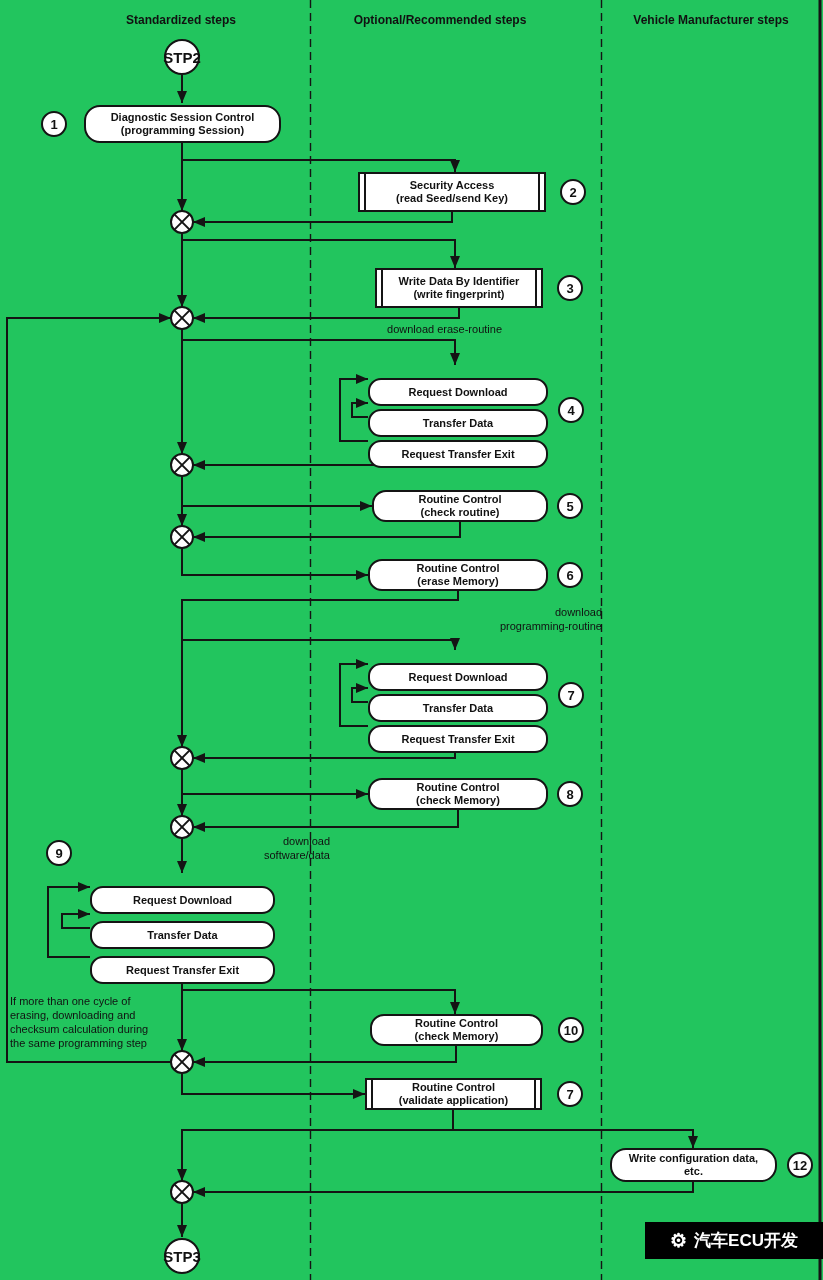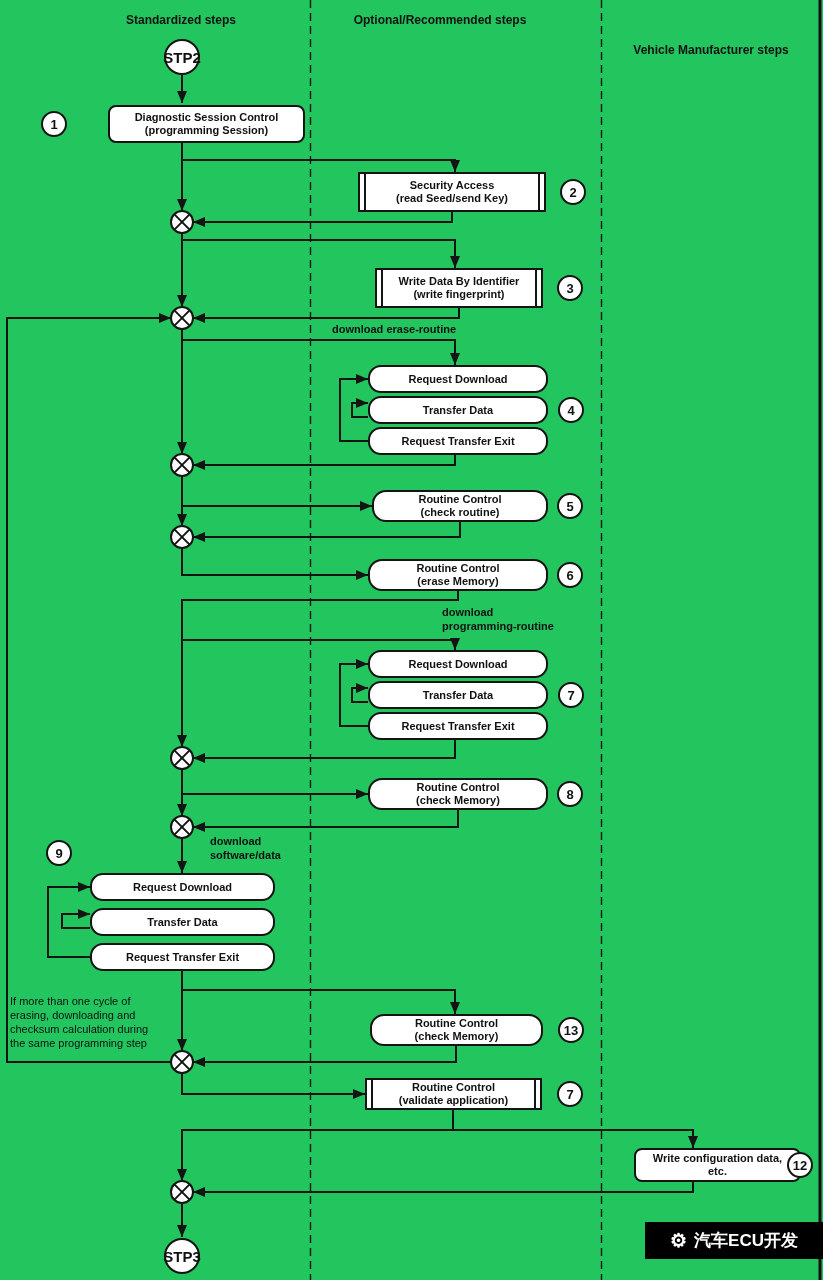--- a/index.html
+++ b/index.html
@@ -3,34 +3,34 @@
 <meta charset="utf-8">
 <style>
   html,body{margin:0;padding:0;background:#fff;}
   .page{position:relative;width:823px;height:1280px;background:#22c55e;overflow:hidden;
         font-family:"Liberation Sans",sans-serif;color:#111;}
   .layer{position:absolute;left:0;top:0;z-index:1;}
   .colhead{position:absolute;font-weight:bold;font-size:12px;text-align:center;z-index:2;}
   .box{position:absolute;background:#fff;border:2px solid #141414;display:flex;align-items:center;
        justify-content:center;text-align:center;font-weight:bold;font-size:11px;line-height:1.18;
        white-space:pre-line;box-sizing:border-box;z-index:2;}
-  .rounded{border-radius:8px;margin-left:24px;}
+  .rounded{border-radius:16px;}
   .r14{border-radius:14px;}
-  .r13{border-radius:13px;}
+  .r13{border-radius:13px;margin-top:13px;}
   .predef{border-radius:0;}
   .predef::before,.predef::after{content:"";position:absolute;top:0;bottom:0;width:2px;background:#141414;}
   .predef::before{left:4px;}
   .predef::after{right:4px;}
   .badge{position:absolute;width:26px;height:26px;border:2px solid #141414;border-radius:50%;background:#fff;
          display:flex;align-items:center;justify-content:center;font-weight:bold;font-size:13px;
          box-sizing:border-box;z-index:2;}
   .terminal{position:absolute;width:36px;height:36px;border:2px solid #141414;border-radius:50%;background:#fff;
             display:flex;align-items:center;justify-content:center;font-weight:bold;font-size:15px;
             box-sizing:border-box;z-index:2;}
-  .flabel{position:absolute;font-weight:bold;font-size:11px;text-align:left;line-height:1.27;
+  .flabel{position:absolute;font-weight:normal;font-size:11px;text-align:right;line-height:1.27;
           white-space:pre-line;z-index:2;}
   .note{position:absolute;font-weight:normal;font-size:11px;line-height:1.27;white-space:pre-line;
         text-align:left;z-index:2;}
   .watermark{position:absolute;left:645px;top:1222px;width:178px;height:37px;background:#000;color:#fff;
              display:flex;align-items:center;justify-content:center;gap:7px;font-weight:bold;
              font-size:17px;z-index:3;}
   .wm-icon{font-size:19px;line-height:1;}
 </style>
 </head>
 <body>
@@ -101,21 +101,21 @@
       <use href="#xor" x="182" y="537"></use>
       <use href="#xor" x="182" y="758"></use>
       <use href="#xor" x="182" y="827"></use>
       <use href="#xor" x="182" y="1062"></use>
       <use href="#xor" x="182" y="1192"></use>
     </g>
   </svg>
 
   <div class="colhead" style="left:81px;top:13px;width:200px;">Standardized steps</div>
   <div class="colhead" style="left:340px;top:13px;width:200px;text-align:center;">Optional/Recommended steps</div>
-  <div class="colhead" style="left:611px;top:13px;width:200px;margin-top:30px;">Vehicle Manufacturer steps</div>
+  <div class="colhead" style="left:611px;top:13px;width:200px;">Vehicle Manufacturer steps</div>
 
   <div class="terminal" style="left:164px;top:39px;">STP2</div>
   <div class="terminal" style="left:164px;top:1238px;">STP3</div>
 
   <div class="box rounded" style="left:84px;top:105px;width:197px;height:38px;">Diagnostic Session Control
 (programming Session)</div>
   <div class="box predef" style="left:358px;top:172px;width:188px;height:40px;">Security Access
 (read Seed/send Key)</div>
   <div class="box predef" style="left:375px;top:268px;width:168px;height:40px;">Write Data By Identifier
 (write fingerprint)</div>
@@ -149,21 +149,21 @@
 
   <div class="badge" style="left:41px;top:111px;">1</div>
   <div class="badge" style="left:560px;top:179px;">2</div>
   <div class="badge" style="left:557px;top:275px;">3</div>
   <div class="badge" style="left:558px;top:397px;">4</div>
   <div class="badge" style="left:557px;top:493px;">5</div>
   <div class="badge" style="left:557px;top:562px;">6</div>
   <div class="badge" style="left:558px;top:682px;">7</div>
   <div class="badge" style="left:557px;top:781px;">8</div>
   <div class="badge" style="left:46px;top:840px;">9</div>
-  <div class="badge" style="left:558px;top:1017px;">13</div>
+  <div class="badge" style="left:558px;top:1017px;">10</div>
   <div class="badge" style="left:557px;top:1081px;">7</div>
   <div class="badge" style="left:787px;top:1152px;">12</div>
 
   <div class="flabel" style="left:332px;top:323px;width:170px;">download erase-routine</div>
   <div class="flabel" style="left:442px;top:606px;width:160px;">download
 programming-routine</div>
   <div class="flabel" style="left:210px;top:835px;width:120px;">download
 software/data</div>
   <div class="note" style="left:10px;top:995px;width:165px;">If more than one cycle of
 erasing, downloading and

